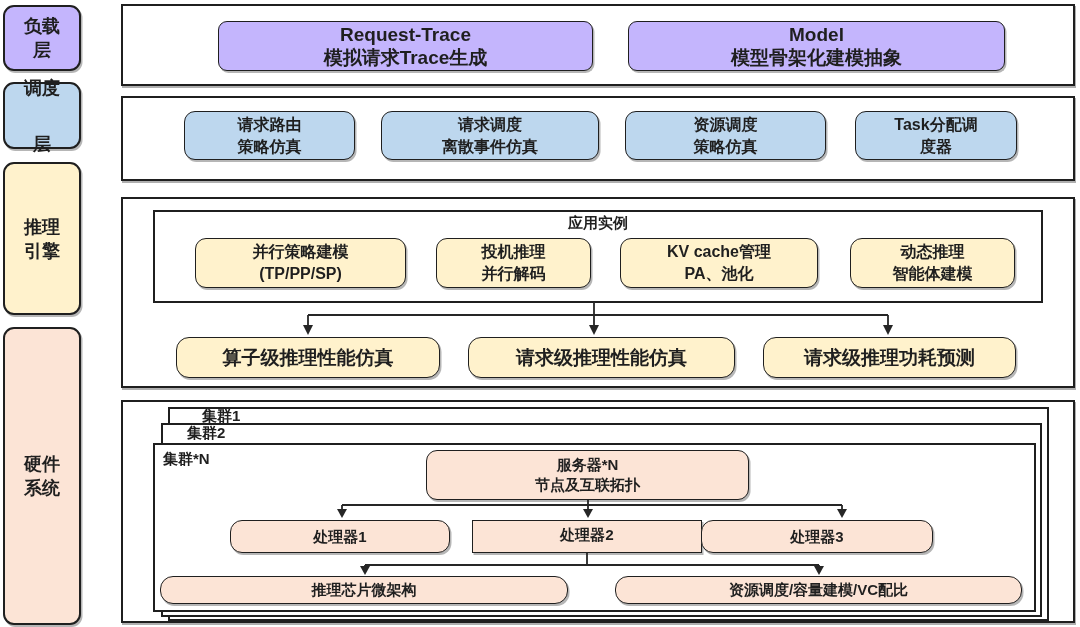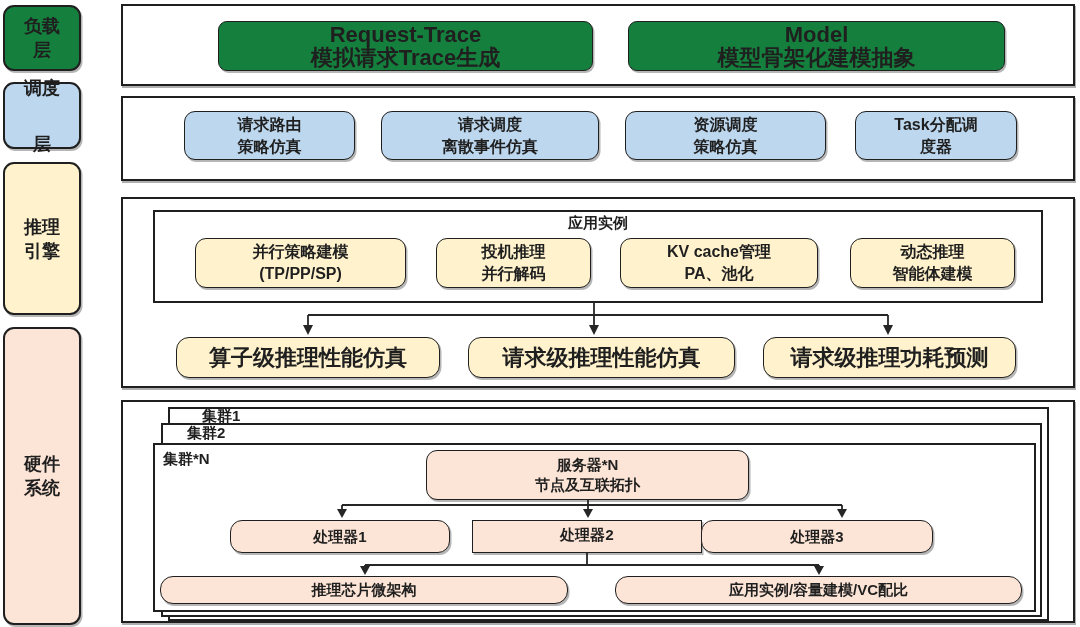--- a/index.html
+++ b/index.html
@@ -7,25 +7,25 @@
           font-family:"Liberation Sans","DejaVu Sans",sans-serif;color:#1f1f1f;}
   .frame{position:absolute;background:#ffffff;border:2px solid #1f1f1f;box-sizing:border-box;
          box-shadow:1px 2px 0 rgba(110,110,110,.55);}
   .side{position:absolute;left:3px;width:78px;border:2px solid #1f1f1f;border-radius:11px;
         box-sizing:border-box;display:flex;flex-direction:column;align-items:center;justify-content:center;
         font-weight:bold;font-size:18px;line-height:24px;box-shadow:1.5px 2px 0 rgba(110,110,110,.5);}
   .rbox{position:absolute;border:1.8px solid #1f1f1f;border-radius:11px;box-sizing:border-box;
         display:flex;flex-direction:column;align-items:center;justify-content:center;
         font-weight:bold;text-align:center;white-space:nowrap;
         box-shadow:1.5px 2px 0 rgba(110,110,110,.5);}
-  .green{background:#15803d;}
+  .green{background:#c4b5fd;}
   .blue{background:#bdd7ee;}
   .yellow{background:#fff2cc;}
   .pink{background:#fce4d6;}
-  .f17{font-size:22px;line-height:23px;}
+  .f17{font-size:19px;line-height:23px;}
   .f16{font-size:16px;line-height:22px;}
   .f15{font-size:15px;line-height:20px;}
   .lbl{position:absolute;font-weight:bold;font-size:15px;line-height:17px;}
   .ttl{position:absolute;font-weight:bold;font-size:15px;text-align:center;}
   svg.overlay{position:absolute;left:0;top:0;pointer-events:none;}
 </style>
 </head>
 <body>
 
 <div class="canvas">
@@ -127,21 +127,21 @@
     <span>处理器2</span>
   </div>
   <div class="rbox pink f15" style="left:701px;top:520px;width:232px;height:33px;border-radius:12px;">
     <span>处理器3</span>
   </div>
 
   <div class="rbox pink f15" style="left:160px;top:576px;width:408px;height:28px;border-radius:13px;">
     <span>推理芯片微架构</span>
   </div>
   <div class="rbox pink f15" style="left:615px;top:576px;width:407px;height:28px;border-radius:13px;">
-    <span>应用实例/容量建模/VC配比</span>
+    <span>资源调度/容量建模/VC配比</span>
   </div>
 
   <svg class="overlay" width="1080" height="627" viewBox="0 0 1080 627">
 
     <g stroke="#262626" stroke-width="1.8" fill="none">
       <path d="M594 302 V315 M308 315 H888 M308 315 V326 M594 315 V326 M888 315 V326"></path>
     </g>
     <g fill="#262626" stroke="none">
       <polygon points="303,325 313,325 308,335"></polygon>
       <polygon points="589,325 599,325 594,335"></polygon>

